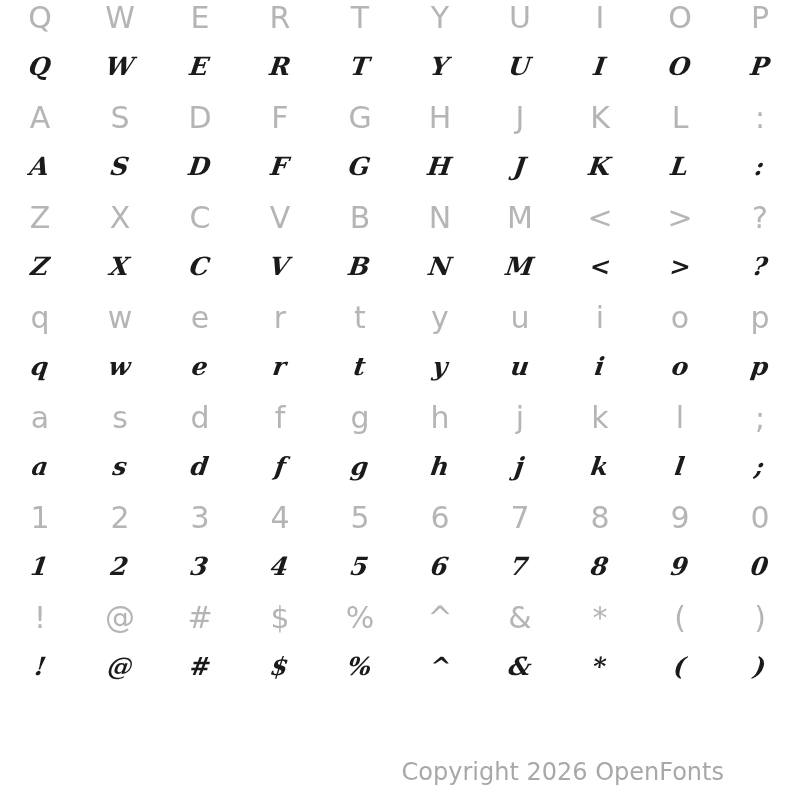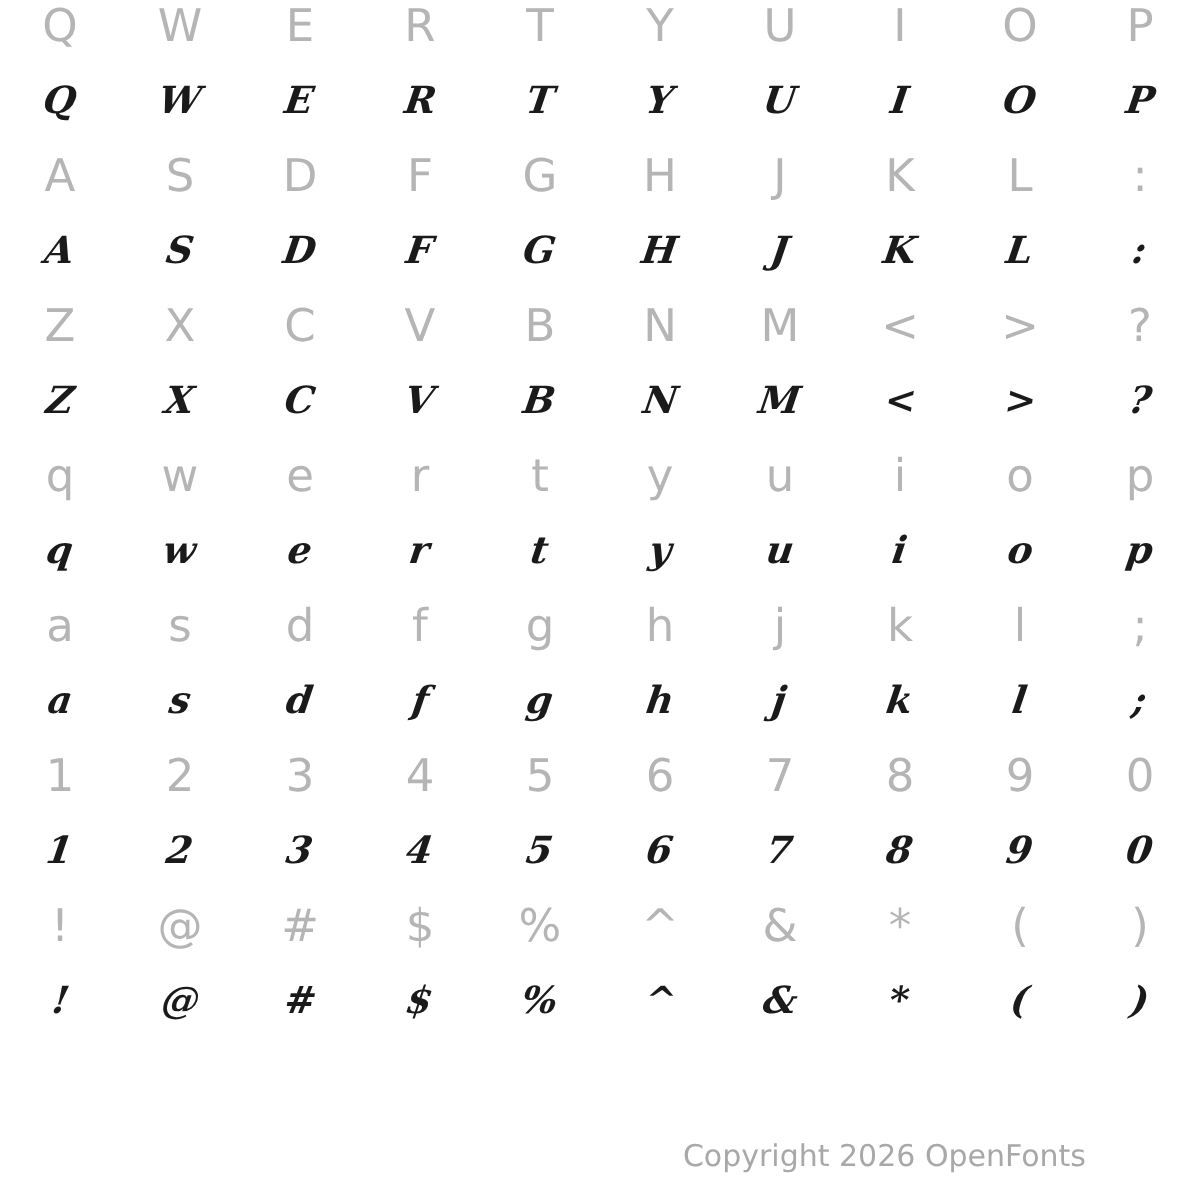--- a/index.html
+++ b/index.html
@@ -39,21 +39,21 @@
     font-weight: 600;
     color: #1a1a1a;
     line-height: 1;
     transform: skewX(-8deg);
   }
   #copyright {
     position: absolute;
     top: 758px;
     right: 76px;
     font-family: "DejaVu Sans", sans-serif;
-    font-size: 20px;
+    font-size: 24px;
     color: #a8a8a8;
     white-space: nowrap;
   }
 </style>
 </head>
 <body>
 
 <div id="page">
   <div id="glyph-grid">
       <div class="glyph-row reference" style="top: -7px;">

